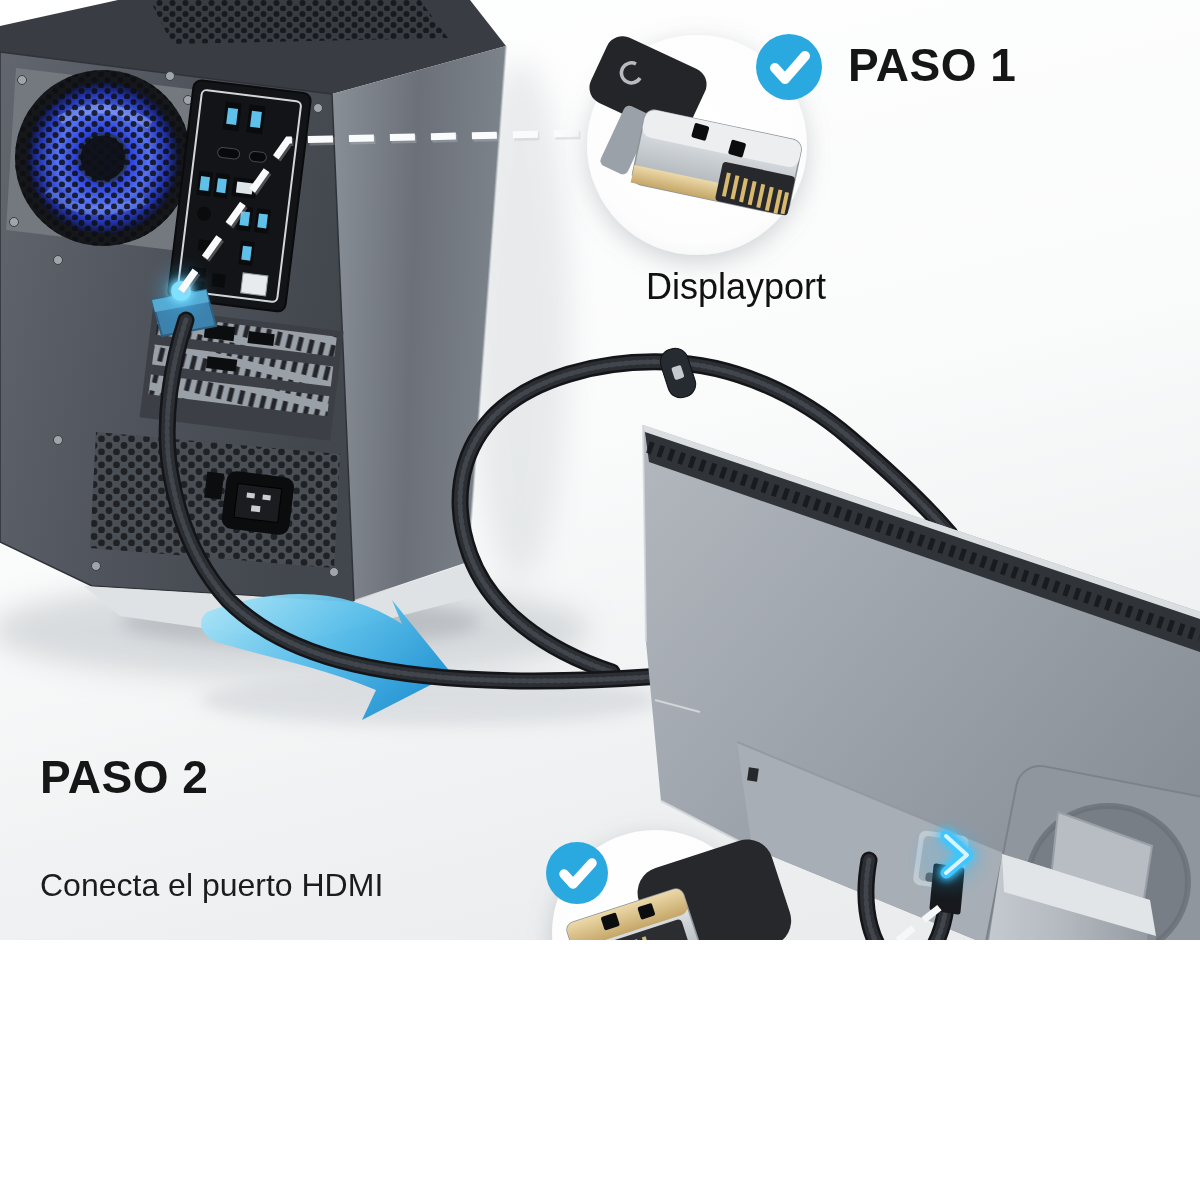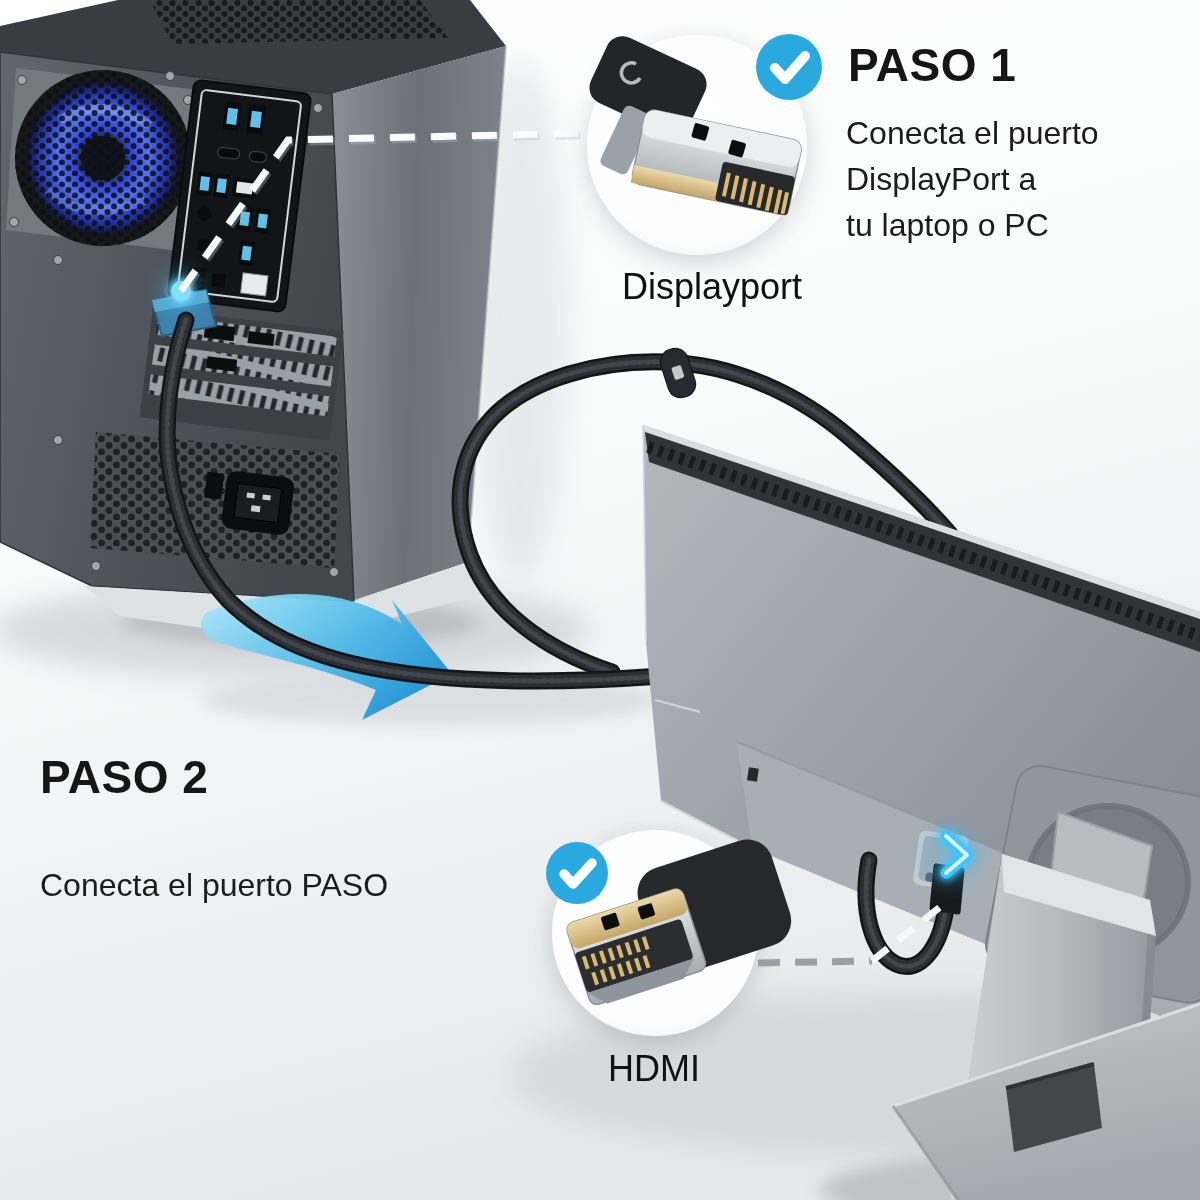--- a/index.html
+++ b/index.html
@@ -1,25 +1,25 @@
 <!DOCTYPE html>
 <html><head>
 <meta charset="utf-8">
 <style>
   html,body{margin:0;padding:0;background:#fff;}
-  .scene{position:relative;width:1200px;height:1200px;overflow:hidden;
+  .scene{position:relative;width:1200px;height:940px;overflow:hidden;
          font-family:"Liberation Sans",sans-serif;background:#fff;}
   .scene svg{position:absolute;left:0;top:0;}
   .txt{position:absolute;color:#1a1a1a;}
   .step-title{font-size:46px;font-weight:700;letter-spacing:.5px;color:#161616;}
   .step-desc{font-size:32px;font-weight:400;line-height:46px;color:#1c1c1c;}
   .port-label{font-size:36px;font-weight:500;color:#111;width:300px;text-align:center;}
   .t-paso1-title{left:848px;top:38px;}
   .t-paso1-desc{left:846px;top:110px;}
-  .t-dp-label{left:562px;top:266px;}
+  .t-dp-label{left:586px;top:266px;}
   .t-paso2-title{left:40px;top:750px;}
   .t-paso2-desc{left:40px;top:862px;}
   .t-hdmi-label{left:504px;top:1048px;}
 </style>
 </head>
 <body>
 
 <div class="scene">
 
 <svg width="1200" height="1200" viewBox="0 0 1200 1200">
@@ -371,26 +371,21 @@
       </g>
     </g>
     <g transform="translate(577 873)">
       <circle r="31" fill="#29a9e0"></circle>
       <path d="M -13,1 L -4,11 L 15,-10" fill="none" stroke="#ffffff" stroke-width="9.5" stroke-linecap="round" stroke-linejoin="round"></path>
     </g>
   </g>
 </svg>
 
   <div class="txt step step1 t-paso1-title step-title">PASO 1</div>
-  <div class="txt step step1 t-paso1-desc step-desc">
-    <div>Conecta el puerto</div>
-    <div>DisplayPort a</div>
-    <div>tu laptop o PC</div>
-  </div>
   <div class="txt t-dp-label port-label">Displayport</div>
 
   <div class="txt step step2 t-paso2-title step-title">PASO 2</div>
   <div class="txt step step2 t-paso2-desc step-desc">
-    <div>Conecta el puerto PASO</div>
+    <div>Conecta el puerto HDMI</div>
   </div>
   <div class="txt t-hdmi-label port-label">HDMI</div>
 
 </div>
 
 </body></html>

